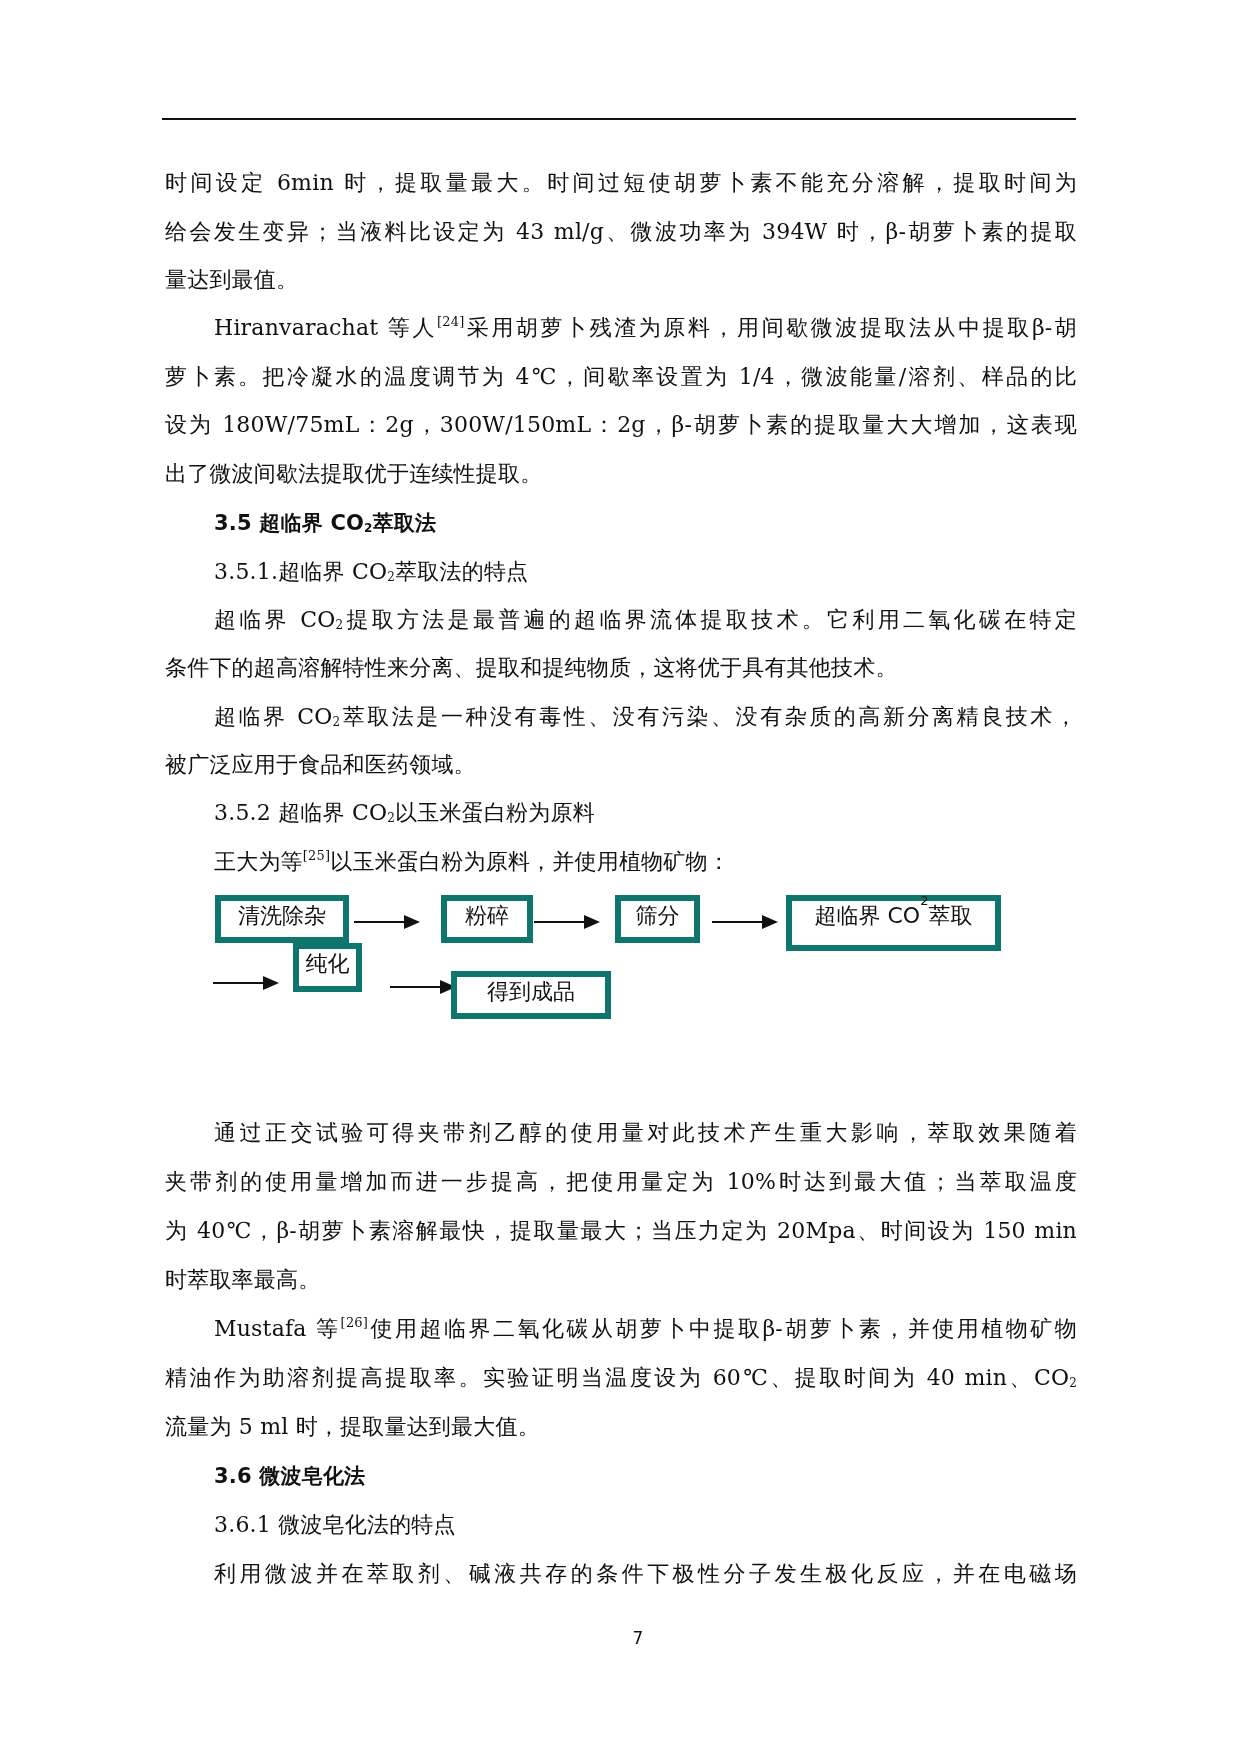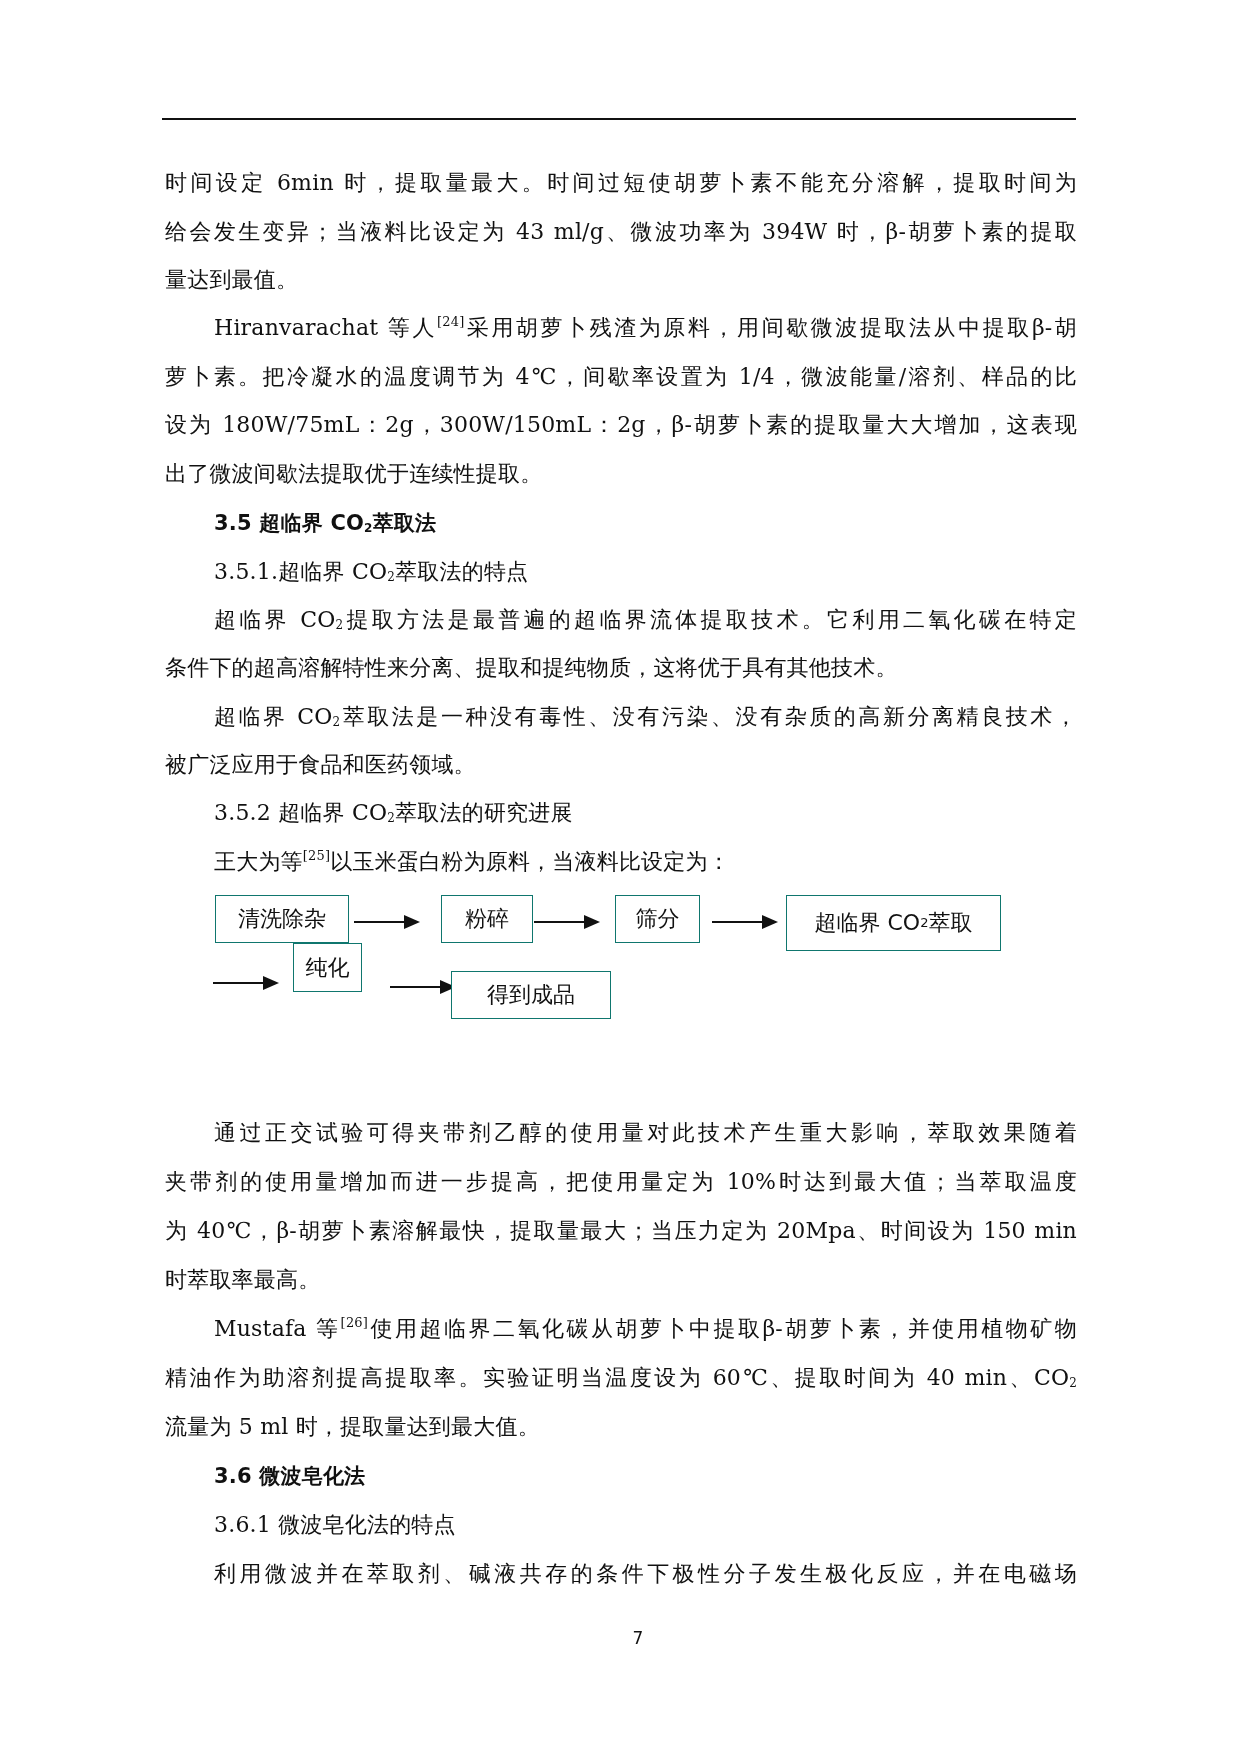--- a/index.html
+++ b/index.html
@@ -6,23 +6,23 @@
     body { width: 1240px; height: 1754px; position: relative; overflow: hidden;
            font-family: "DejaVu Serif", "Liberation Serif", serif; color: #111; }
     .rule { position: absolute; left: 162px; top: 118px; width: 914px; height: 2px; background: #111; }
     .line { position: absolute; left: 165px; width: 912px; height: 48px; line-height: 48px;
             font-size: 22px; white-space: nowrap; letter-spacing: 0.2px; }
     .line.justify { text-align: justify; text-align-last: justify; }
     .indent { left: 214px; width: 863px; }
     .heading { font-family: "DejaVu Sans", "Liberation Sans", sans-serif; font-weight: bold; font-size: 21px; }
     sup.ref { font-size: 13px; vertical-align: 9px; line-height: 0; }
     sub.s { font-size: 12px; vertical-align: -2px; line-height: 0; }
-    .box { position: absolute; border: 1px solid #0f766e; box-sizing: border-box; background: #fff;
+    .box { position: absolute; border: 6px solid #0f766e; box-sizing: border-box; background: #fff;
            font-family: "DejaVu Sans", "Liberation Sans", sans-serif; font-size: 22px;
-           display: flex; align-items: center; justify-content: center; white-space: nowrap; }
+           display: flex; justify-content: center; white-space: nowrap; }
     .arrow { position: absolute; height: 14px; }
     .arrow .shaft { position: absolute; left: 0; right: 14px; top: 6px; height: 2px; background: #111; }
     .arrow .head { position: absolute; right: 0; top: 0; width: 0; height: 0;
                    border-top: 7px solid transparent; border-bottom: 7px solid transparent; border-left: 16px solid #111; }
     .pagenum { position: absolute; left: 620px; top: 1628px; width: 36px; text-align: center;
                font-family: "DejaVu Sans", "Liberation Sans", sans-serif; font-size: 17px; }
     .flow-sub { font-size: 13px; vertical-align: -6px; line-height: 0; }
   </style>
 </head>
 <body>
@@ -50,24 +50,24 @@
 <div class="line indent justify" style="top:596px">
   <span>超临界 CO</span><sub class="s">2</sub><span>提取方法是最普遍的超临界流体提取技术。它利用二氧化碳在特定</span>
 </div>
 <div class="line" style="top:644px">条件下的超高溶解特性来分离、提取和提纯物质，这将优于具有其他技术。</div>
 <div class="line indent justify" style="top:693px">
   <span>超临界 CO</span><sub class="s">2</sub><span>萃取法是一种没有毒性、没有污染、没有杂质的高新分离精良技术，</span>
 </div>
 <div class="line" style="top:741px">被广泛应用于食品和医药领域。</div>
 
 <div class="line indent" style="top:789px">
-  <span>3.5.2 超临界 CO</span><sub class="s">2</sub><span>萃取法的研究进展</span>
+  <span>3.5.2 超临界 CO</span><sub class="s">2</sub><span>以玉米蛋白粉为原料</span>
 </div>
 <div class="line indent" style="top:838px">
-  <span>王大为等</span><sup class="ref">[25]</sup><span>以玉米蛋白粉为原料，当液料比设定为：</span>
+  <span>王大为等</span><sup class="ref">[25]</sup><span>以玉米蛋白粉为原料，并使用植物矿物：</span>
 </div>
 
 <div>
   <div class="box" style="left:215px;top:895px;width:134px;height:48px">
     <span>清洗除杂</span>
   </div>
   <div class="arrow" style="left:354px;top:915px;width:66px">
       <div class="shaft"></div>
       <div class="head"></div>
     </div>

